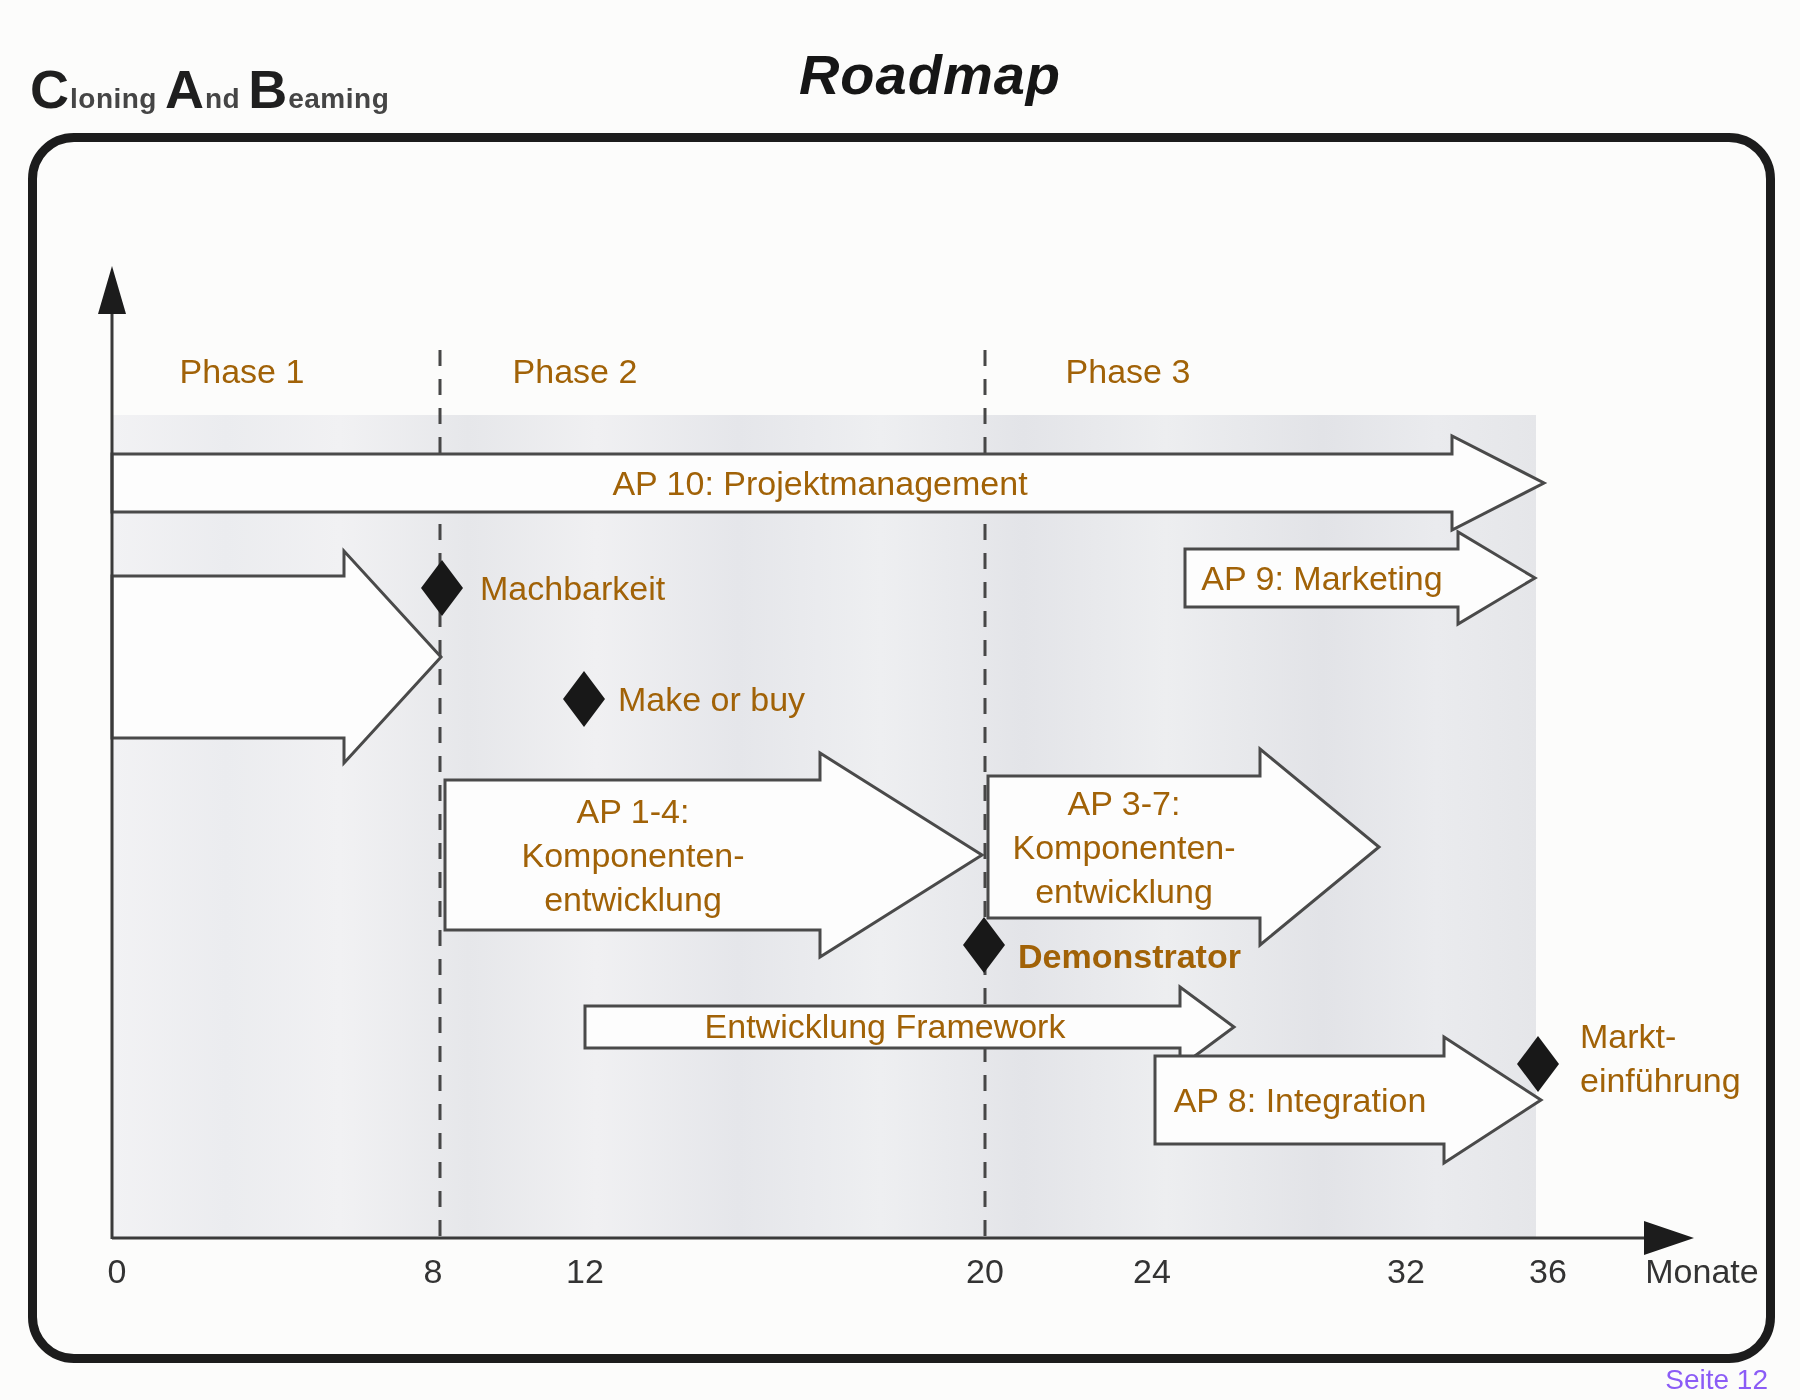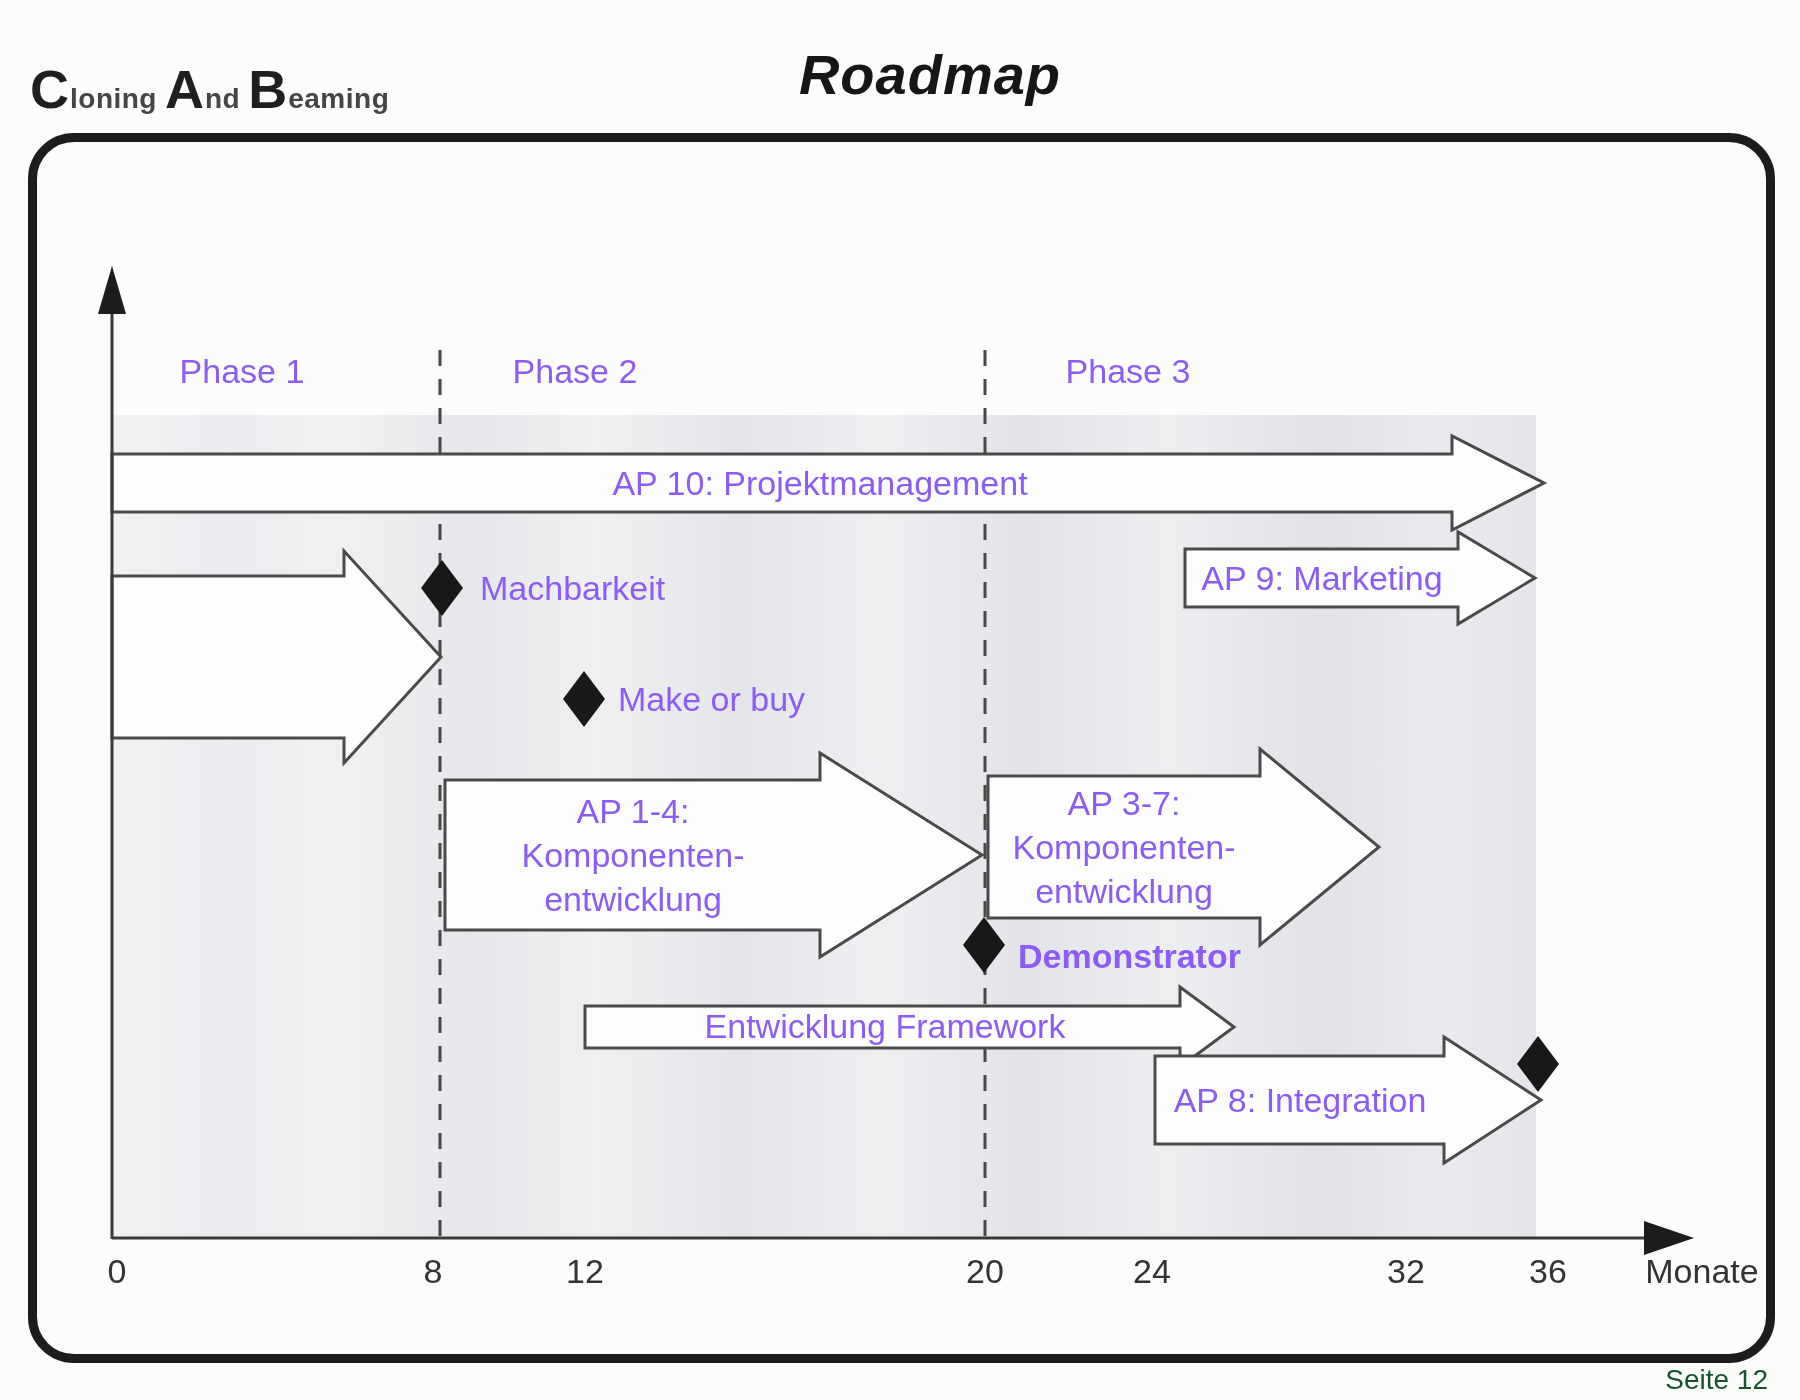--- a/index.html
+++ b/index.html
@@ -11,26 +11,26 @@
   }
   .abs{position:absolute;}
   
   .logo{left:30px;top:58px;display:flex;align-items:baseline;white-space:nowrap;}
   .logo .big{font-size:54px;font-weight:700;color:#1f1f1f;letter-spacing:1px;}
   .logo .small{font-size:28px;font-weight:700;color:#454545;letter-spacing:.5px;margin-right:8px;}
   .title{left:930px;top:42px;transform:translateX(-50%);font-size:56px;font-weight:700;font-style:italic;color:#161616;letter-spacing:1px;}
   
   .frame{left:28px;top:133px;width:1747px;height:1230px;box-sizing:border-box;border:9px solid #1c1c1c;border-radius:46px;background:transparent;}
   
-  .lbl{font-size:34px;line-height:1.3;color:#8b5cf6;white-space:nowrap;}
+  .lbl{font-size:34px;line-height:1.3;color:#a16207;white-space:nowrap;}
   .center{transform:translate(-50%,-50%);text-align:center;}
   .vcenter{transform:translateY(-50%);}
   .multiline{white-space:pre-line;}
   .tick{font-size:34px;color:#333;transform:translateX(-50%);}
-  .page-label{right:32px;top:1364px;font-size:28px;color:#14532d;}
+  .page-label{right:32px;top:1364px;font-size:28px;color:#8b5cf6;}
   svg{position:absolute;left:0;top:0;}
 </style>
 </head>
 <body>
 
 <div class="stage">
 
   <div class="abs logo">
     <span class="big">C</span>
     <span class="small">loning</span>
@@ -96,20 +96,22 @@
   <div class="abs lbl center multiline" style="left:1124px;top:847px;">AP 3-7:
 Komponenten-
 entwicklung</div>
   <div class="abs lbl center" style="left:885px;top:1026px;">Entwicklung Framework</div>
   <div class="abs lbl center" style="left:1322px;top:578px;">AP 9: Marketing</div>
   <div class="abs lbl center" style="left:1300px;top:1100px;">AP 8: Integration</div>
 
   <div class="abs lbl vcenter" style="left:480px;top:588px;">Machbarkeit</div>
   <div class="abs lbl vcenter" style="left:618px;top:699px;">Make or buy</div>
   <div class="abs lbl vcenter" style="left:1018px;top:956px;font-weight:bold;">Demonstrator</div>
+  <div class="abs lbl vcenter multiline" style="left:1580px;top:1058px;">Markt-
+einführung</div>
 
   <div class="abs tick" style="left:117px;top:1252px;">0</div>
   <div class="abs tick" style="left:433px;top:1252px;">8</div>
   <div class="abs tick" style="left:585px;top:1252px;">12</div>
   <div class="abs tick" style="left:985px;top:1252px;">20</div>
   <div class="abs tick" style="left:1152px;top:1252px;">24</div>
   <div class="abs tick" style="left:1406px;top:1252px;">32</div>
   <div class="abs tick" style="left:1548px;top:1252px;">36</div>
   <div class="abs tick" style="left:1702px;top:1252px;">Monate</div>
 

